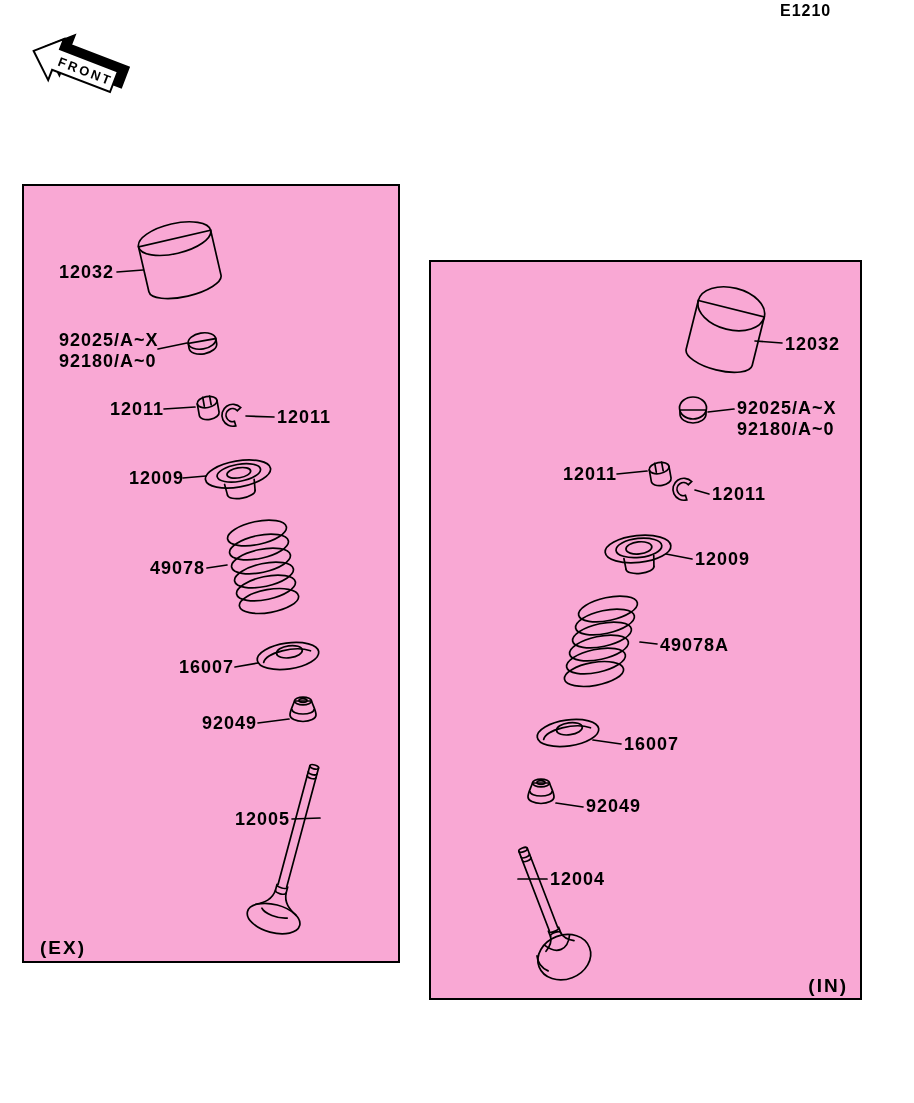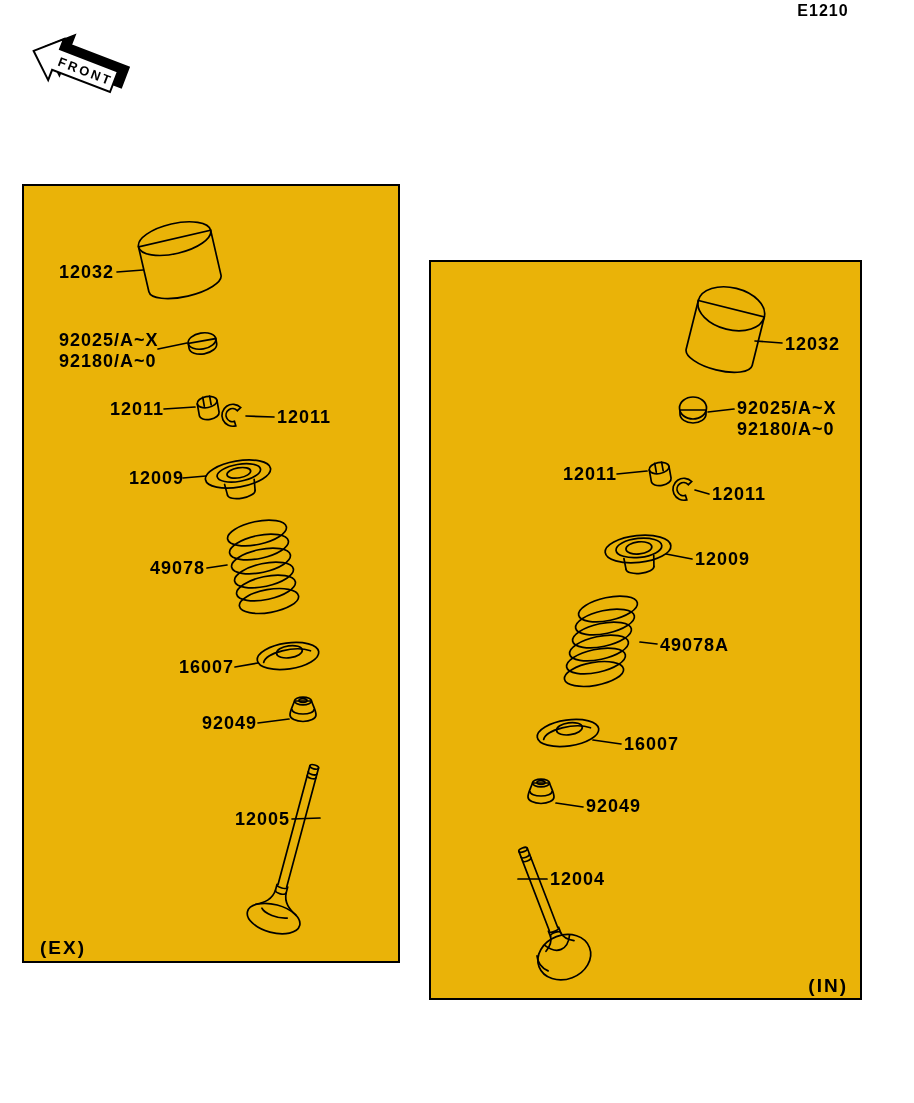--- a/index.html
+++ b/index.html
@@ -1,21 +1,21 @@
 <!DOCTYPE html>
 <html><head>
 <meta charset="utf-8">
 <style>
   html,body{margin:0;padding:0;background:#ffffff;}
   .page{position:relative;width:914px;height:1103px;background:#ffffff;overflow:hidden;
         font-family:"Liberation Sans",sans-serif;color:#000;}
-  .code{position:absolute;top:2px;left:780px;width:86px;text-align:center;
+  .code{position:absolute;top:2px;left:780px;width:86px;text-align:left;
         font-size:16px;font-weight:bold;letter-spacing:1px;}
   .front-arrow{position:absolute;left:8px;top:4px;}
-  .pbox{position:absolute;border:2px solid #000;box-sizing:border-box;background:#eab308;}
+  .pbox{position:absolute;border:2px solid #000;box-sizing:border-box;background:#f9a8d4;}
   .ex-box{left:22px;top:184px;width:378px;height:779px;}
   .in-box{left:429px;top:260px;width:433px;height:740px;}
   .pbox svg{position:absolute;left:0;top:0;}
   .pbox svg path, .pbox svg ellipse, .pbox svg line, .pbox svg polygon{
       stroke:#000;stroke-width:1.7;fill:none;stroke-linecap:round;}
   .pbox svg polygon.nostroke{stroke:none;}
   .wfill{fill:#ffffff;}
   .pbox svg text{stroke:none;fill:#000;font-family:"Liberation Sans",sans-serif;
       font-weight:bold;font-size:18px;letter-spacing:1px;}
   .pbox svg text.caption{font-size:19px;letter-spacing:2px;}

